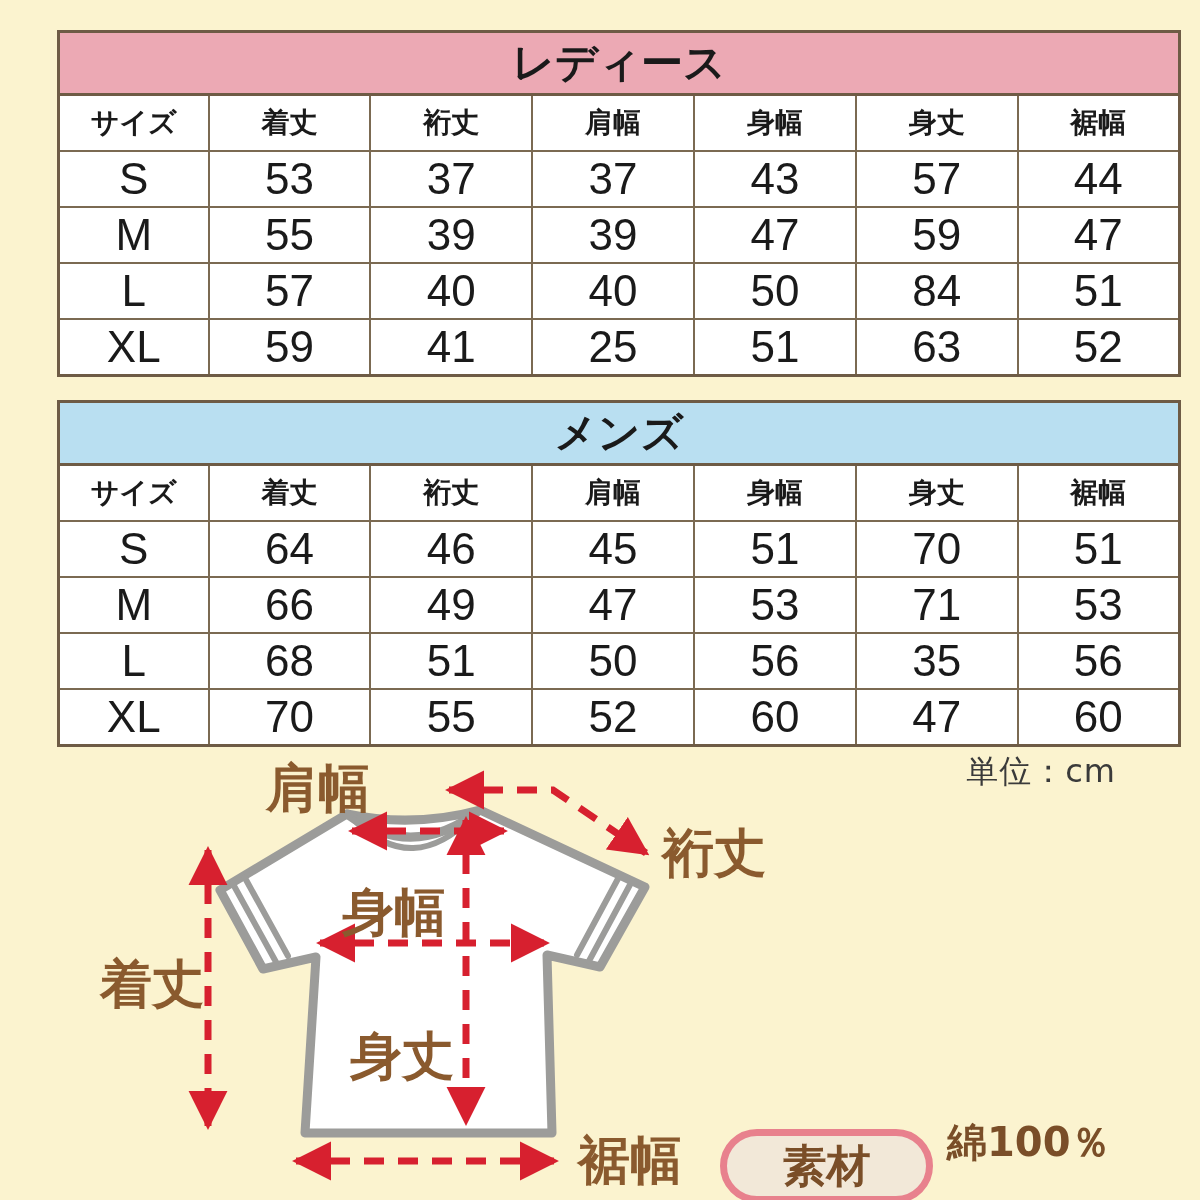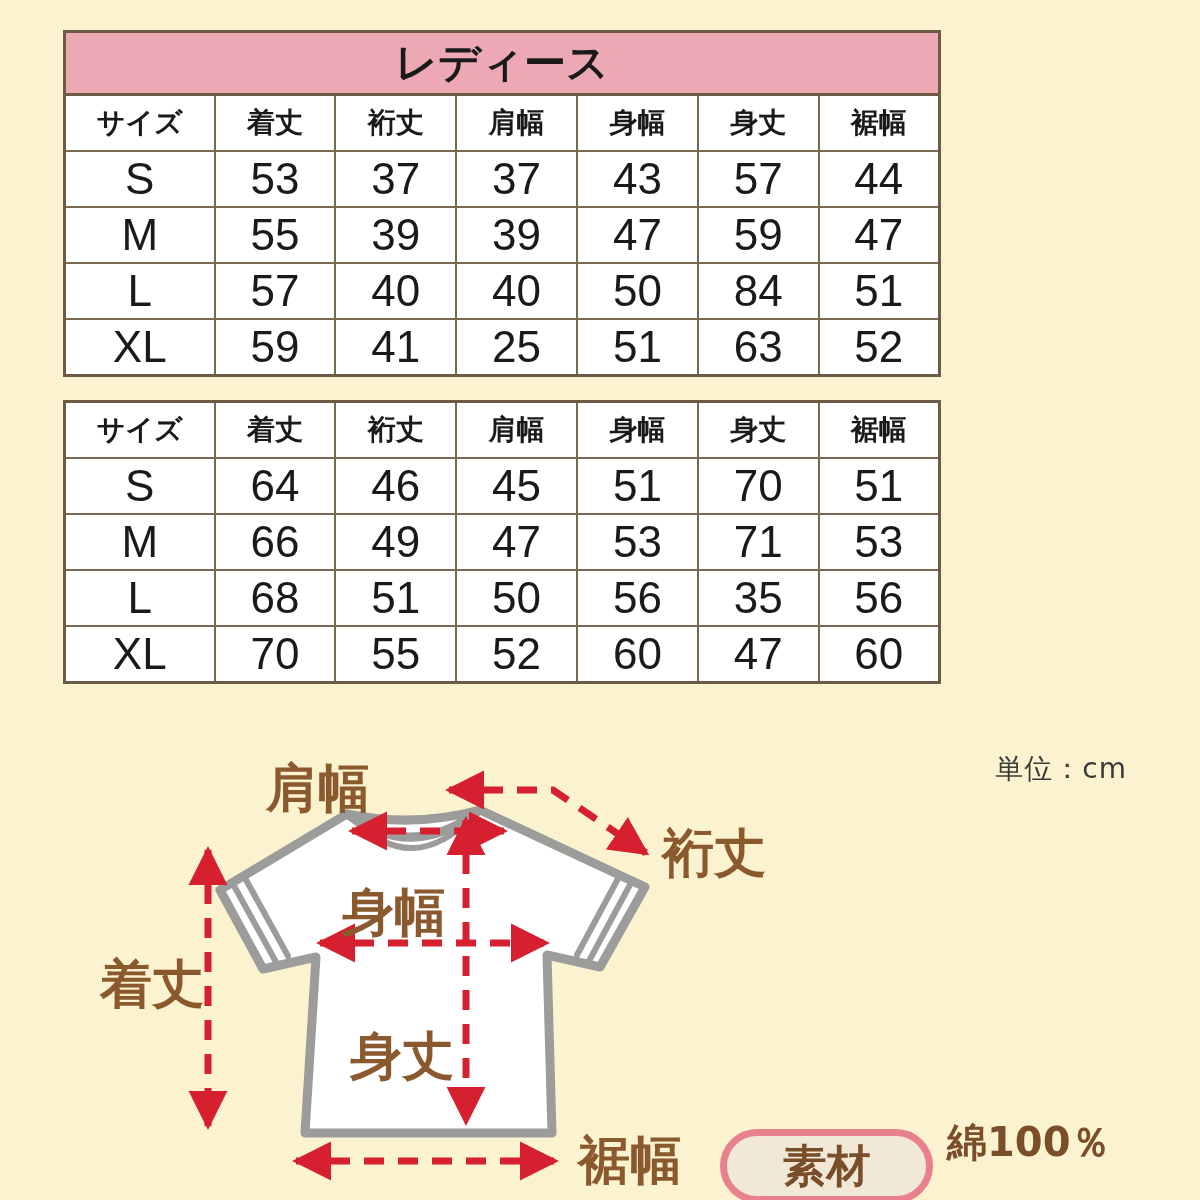--- a/index.html
+++ b/index.html
@@ -5,42 +5,42 @@
   html,body{margin:0;padding:0}
   body{
     position:relative;
     width:1200px;height:1200px;
     background:#FBF3CF;
     font-family:"DejaVu Sans","Liberation Sans",sans-serif;
     overflow:hidden;
   }
   
   table.size-table{
-    position:absolute;left:63px;width:878px;
+    position:absolute;left:57px;width:1124px;
     border-collapse:collapse;table-layout:fixed;
     background:#fff;
     border:3px solid #6E5B45;
   }
   #ladies-table{top:30px}
   #mens-table{top:400px}
   .size-table th,.size-table td{
     border:2px solid #7B6A52;
     text-align:center;vertical-align:middle;
     color:#1A1A1A;padding:0;
   }
   .size-table th.title{
     height:60px;font-size:42px;font-weight:bold;
     border:3px solid #6E5B45;
   }
   .size-table th.col-h{height:54px;font-size:28px;font-weight:bold}
   .size-table td{height:54px;font-size:44px;font-weight:normal;font-family:"Liberation Sans",sans-serif}
   
   .unit-note{
-    position:absolute;right:73px;top:750px;
-    font-size:28px;color:#3A3A3A;letter-spacing:1px;
+    position:absolute;right:84px;top:750px;
+    font-size:32px;color:#3A3A3A;letter-spacing:1px;
   }
   
   svg.diagram{position:absolute;left:0;top:740px}
   
   .material-badge{
     position:absolute;left:720px;top:1106px;
     width:199px;height:60px;
     border:7px solid #E8818D;border-radius:40px;
     background:#F2E8D8;
     display:flex;align-items:center;justify-content:center;
@@ -122,20 +122,23 @@
   <colgroup>
     <col style="width:150px">
       <col>
       <col>
       <col>
       <col>
       <col>
       <col>
   </colgroup>
   <thead>
+    <tr>
+      <th class="title" colspan="7" style="background-color: rgb(185, 223, 241);">メンズ</th>
+    </tr>
     <tr>
         <th class="col-h">サイズ</th>
         <th class="col-h">着丈</th>
         <th class="col-h">裄丈</th>
         <th class="col-h">肩幅</th>
         <th class="col-h">身幅</th>
         <th class="col-h">身丈</th>
         <th class="col-h">裾幅</th>
       </tr>
   </thead>

